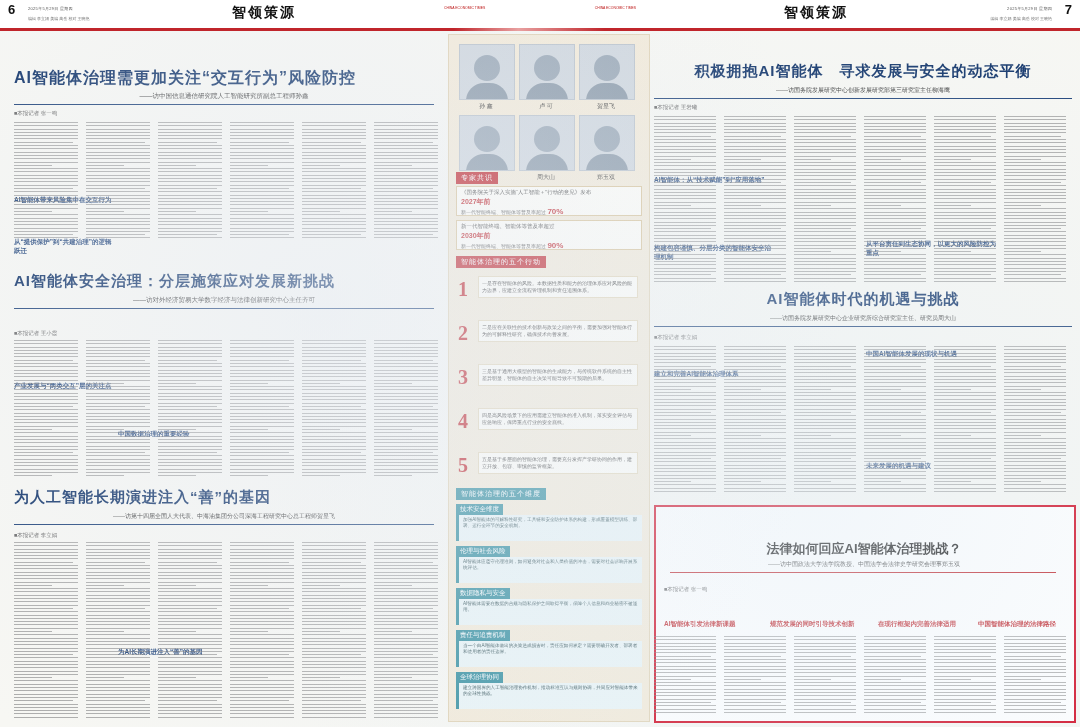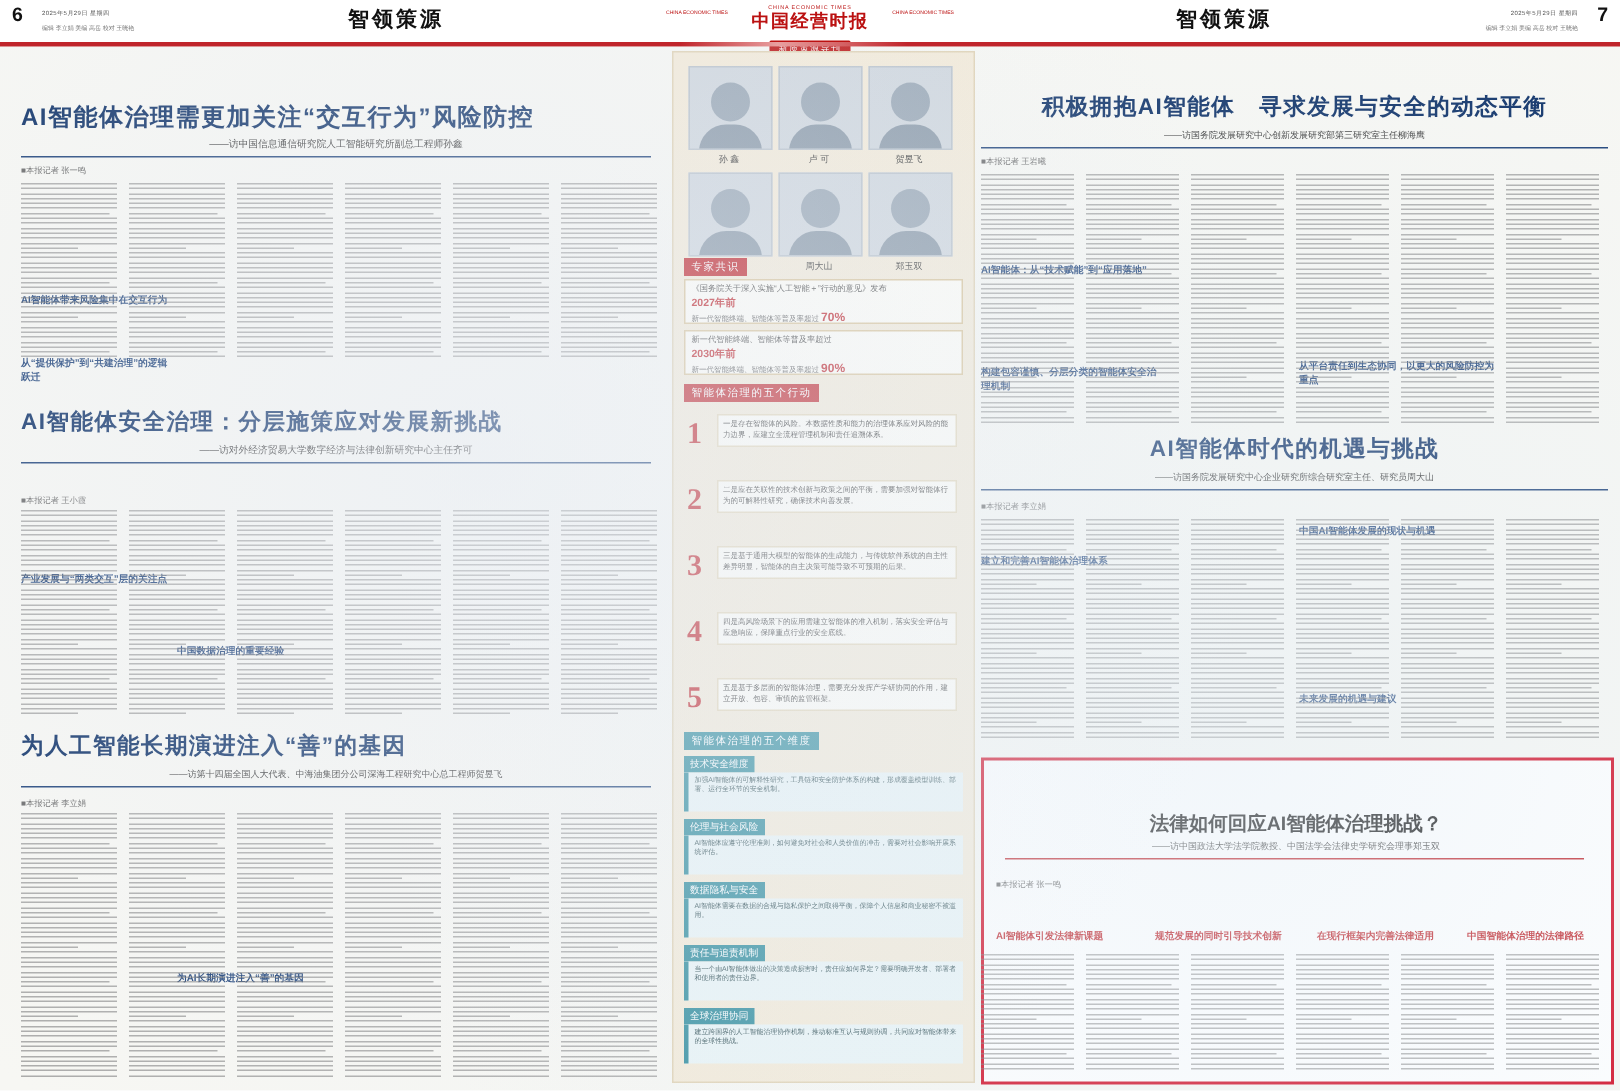--- a/index.html
+++ b/index.html
@@ -66,25 +66,20 @@
 
 <div class="page">
 
   <div class="masthead">
     <div class="mast-left-num">6</div>
     <div class="mast-left-meta">2025年5月29日 星期四</div>
     <div class="mast-left-tags">编辑 李立娟  美编 高岳  校对 王晓艳</div>
     <div class="mast-title-l">智领策源</div>
 
     <div class="logo-side l">CHINA ECONOMIC TIMES</div>
-    <div class="logo-block">
-      <div class="logo-en">CHINA ECONOMIC TIMES</div>
-      <div class="logo-cn">中国经营时报</div>
-      <div class="logo-sub">新质策源导刊</div>
-    </div>
     <div class="logo-side r">CHINA ECONOMIC TIMES</div>
 
     <div class="mast-title-r">智领策源</div>
     <div class="mast-right-meta">2025年5月29日 星期四</div>
     <div class="mast-right-tags">编辑 李立娟  美编 高岳  校对 王晓艳</div>
     <div class="mast-right-num">7</div>
   </div>
   <div class="redbar"></div>
 
   <div class="headline" style="left:14px;top:68px;width:420px;font-size:16px;">AI智能体治理需更加关注“交互行为”风险防控</div>

